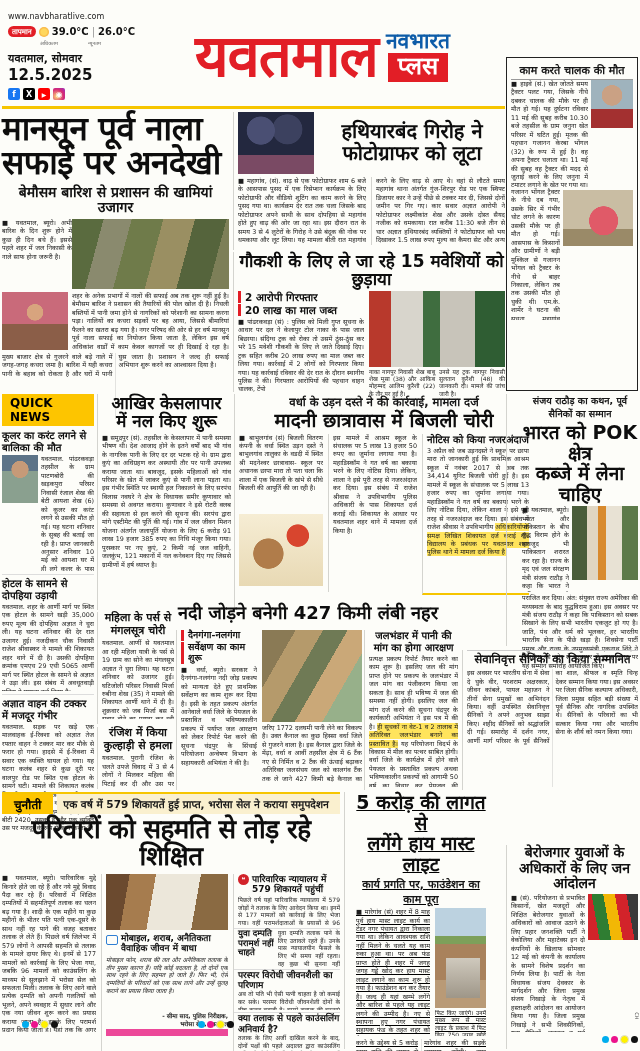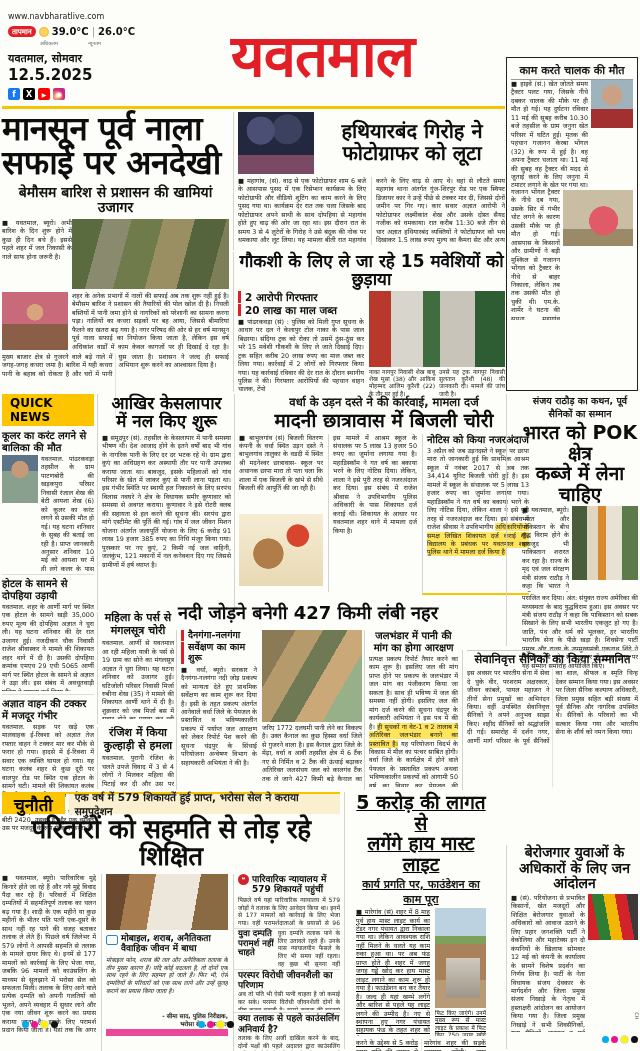--- a/index.html
+++ b/index.html
@@ -46,20 +46,24 @@
     <div class="abs" style="left:8px;top:50px;font-size:11px;font-weight:800;color:#111;">यवतमाल, सोमवार</div>
     <div class="abs" style="left:8px;top:66px;font-size:15px;font-weight:900;color:#111;">12.5.2025</div>
     <div class="abs" style="left:8px;top:88px;display:flex;gap:3px;">
       <span class="soc" style="background:#1877f2;">f</span>
       <span class="soc" style="background:#000;">X</span>
       <span class="soc" style="background:#f00;font-size:6px;">▶</span>
       <span class="soc" style="background:radial-gradient(circle at 30% 70%,#feda75,#d62976 60%,#962fbf);">◉</span>
     </div>
     <div class="abs" style="left:150px;top:14px;width:345px;height:84px;display:flex;align-items:center;justify-content:center;gap:8px;">
       <span style="font-size:58px;font-weight:900;color:#e21e26;letter-spacing:-1px;line-height:1;">यवतमाल</span>
+      <span style="display:flex;flex-direction:column;align-items:center;">
+        <span style="font-size:21px;font-weight:900;color:#0d5ca8;line-height:1.1;">नवभारत</span>
+        <span style="font-size:24px;font-weight:900;color:#fff;background:#e21e26;padding:0 10px 2px 10px;line-height:1.15;">प्लस</span>
+      </span>
     </div>
   </header>
 
   <div class="abs" style="left:2px;top:106px;width:503px;height:3px;background:#f6c500;"></div>
 
   <section class="abs" style="left:2px;top:112px;width:227px;height:278px;">
     <h1 class="h-xl pre" style="font-size:33px;margin:0;">मानसून पूर्व नाला
 सफाई पर अनदेखी</h1>
     <div class="h-md" style="font-size:14px;text-align:center;margin:4px 0 3px 0;">बेमौसम बारिश से प्रशासन की खामियां उजागर</div>
     <div style="display:flex;">
@@ -190,21 +194,21 @@
 मांग का होगा आरक्षण</div>
     <p class="body" style="margin-top:2px;overflow:hidden;height:132px;"><span>प्रत्यक्ष प्रकल्प रिपोर्ट तैयार करने का काम शुरू है। इसलिए जल की मांग प्राप्त होने पर प्रकल्प के जलभंडार में जल मांग का पंजीकरण किया जा सकता है। साथ ही भविष्य में जल की समस्या नहीं होगी। इसलिए जल की मांग दर्ज करने की सूचना चंद्रपुर के कार्यकारी अभियंता ने इस पत्र में की है।</span> <span class="hl">ही सूचकों ना वेट-1 व 2 तालाब में अतिरिक्त जलभंडार बनाने का प्रस्तावित है।</span> <span>यह परियोजना विदर्भ के विकास में मील का पत्थर साबित होगी। वर्धा जिले के कार्यक्षेत्र में होने वाले पेयजल के प्रस्तावित प्रकल्प अथवा भविष्यकालीन प्रकल्पों को आगामी 50 वर्ष का विचार कर पेयजल की आरक्षित जगह के अनुसार जल की मांग करें।</span></p>
   </section>
 
   <section class="abs vline" style="left:462px;top:650px;width:176px;height:140px;padding-left:4px;">
     <div class="boxhead" style="font-size:11.5px;text-align:center;border-top:1px solid #ccc;padding-top:2px;">सेवानिवृत्त सैनिकों का किया सम्मानित</div>
     <div class="body cols2" style="margin-top:3px;overflow:hidden;height:118px;">इस अवसर पर भारतीय सेना में सेवा दे चुके वीर, परशराम अक्षरकार, जीवन कांबले, पायल महाजन ने तीनों सेना प्रमुखों का अभिनंदन किया। वहीं उपस्थित सेवानिवृत्त सैनिकों ने अपने अनुभव साझा किए। शहीद सैनिकों को श्रद्धांजलि दी गई। समारोह में दर्शन नगर, आर्णी मार्ग परिसर के पूर्व सैनिकों का शाल, श्रीफल व स्मृति चिन्ह देकर सम्मान किया गया। इस अवसर पर जिला सैनिक कल्याण अधिकारी, जिला प्रमुख सहित बड़ी संख्या में पूर्व सैनिक और नागरिक उपस्थित थे। सैनिकों के परिवारों का भी सत्कार किया गया और भारतीय सेना के शौर्य को नमन किया गया।</div>
   </section>
 
   <div class="abs" style="left:2px;top:792px;width:338px;height:22px;display:flex;align-items:stretch;border-top:2px solid #f6c500;">
-    <span class="ybox" style="font-size:17px;padding:2px 12px;display:flex;align-items:center;">चुनौती</span>
+    <span class="ybox" style="font-size:12px;padding:2px 12px;display:flex;align-items:center;">चुनौती</span>
     <span style="background:#faf0cf;flex:1;font-size:10.5px;font-weight:800;color:#1a1a1a;display:flex;align-items:center;padding:0 6px;margin-left:4px;">एक वर्ष में 579 शिकायतें हुई प्राप्त, भरोसा सेल ने कराया समुपदेशन</span>
   </div>
 
   <section class="abs" style="left:2px;top:816px;width:338px;height:233px;">
     <h1 class="h-xl" style="font-size:26px;margin:0;text-align:center;">परिवारों को सहमति से तोड़ रहे शिक्षित</h1>
     <div style="display:flex;gap:5px;margin-top:4px;">
       <div class="body" style="width:94px;flex:none;overflow:hidden;height:158px;">■ यवतमाल, ब्यूरो। पारिवारिक मुद्दे किनारे होते जा रहे हैं और नये मुद्दे विवाद पैदा कर रहे हैं। परिवारों में शिक्षित दम्पतियों में सहमतिपूर्ण तलाक का चलन बढ़ गया है। शादी के एक महीने या कुछ महीनों के भीतर पति पत्नी एक-दूसरे के साथ नहीं रह पाने की वजह बताकर तलाक ले लेते हैं। पिछले वर्ष जिलेभर में 579 लोगों ने आपसी सहमति से तलाक के मामले दायर किए थे। इनमें से 177 मामलों को कार्रवाई के लिए भेजा गया, जबकि 96 मामलों को काउंसलिंग के माध्यम से सुलझाने में भरोसा सेल को सफलता मिली। तलाक के लिए आने वाले प्रत्येक दम्पति को अपनी गलतियों को भूलने, अपने व्यवहार में सुधार लाने और एक नया जीवन शुरू करने का प्रयास कराया जाता है। इसके लिए परामर्श प्रदान किया जाता है। यहां तक कि अगर तलाक का मामला दायर भी हो जाता है, तो एक विशेषज्ञ परामर्शदाता पति और पत्नी के बीच समझौता कराने का प्रयास करता है। यह परामर्श पूरा होने तक पति-पत्नी को अलग नहीं किया जाता। अक्सर, तलाक के आवेदन शादी के कुछ ही दिनों बाद दायर कर दिए जाते हैं। उन्हें एक रियायती अवधि भी दी जाती है। इसके बाद ही असली प्रक्रिया शुरू होती है।</div>
       <div style="width:126px;flex:none;" class="vline">
         <div class="photo" style="height:56px;margin-left:4px;background:linear-gradient(100deg,#6b4a2f 0 18%,#a67c4e 18% 38%,#ece7da 38% 72%,#8a6a42 72%);"></div>
         <div style="margin:3px 0 0 4px;border-bottom:7px solid #ec4899;padding-bottom:2px;">

